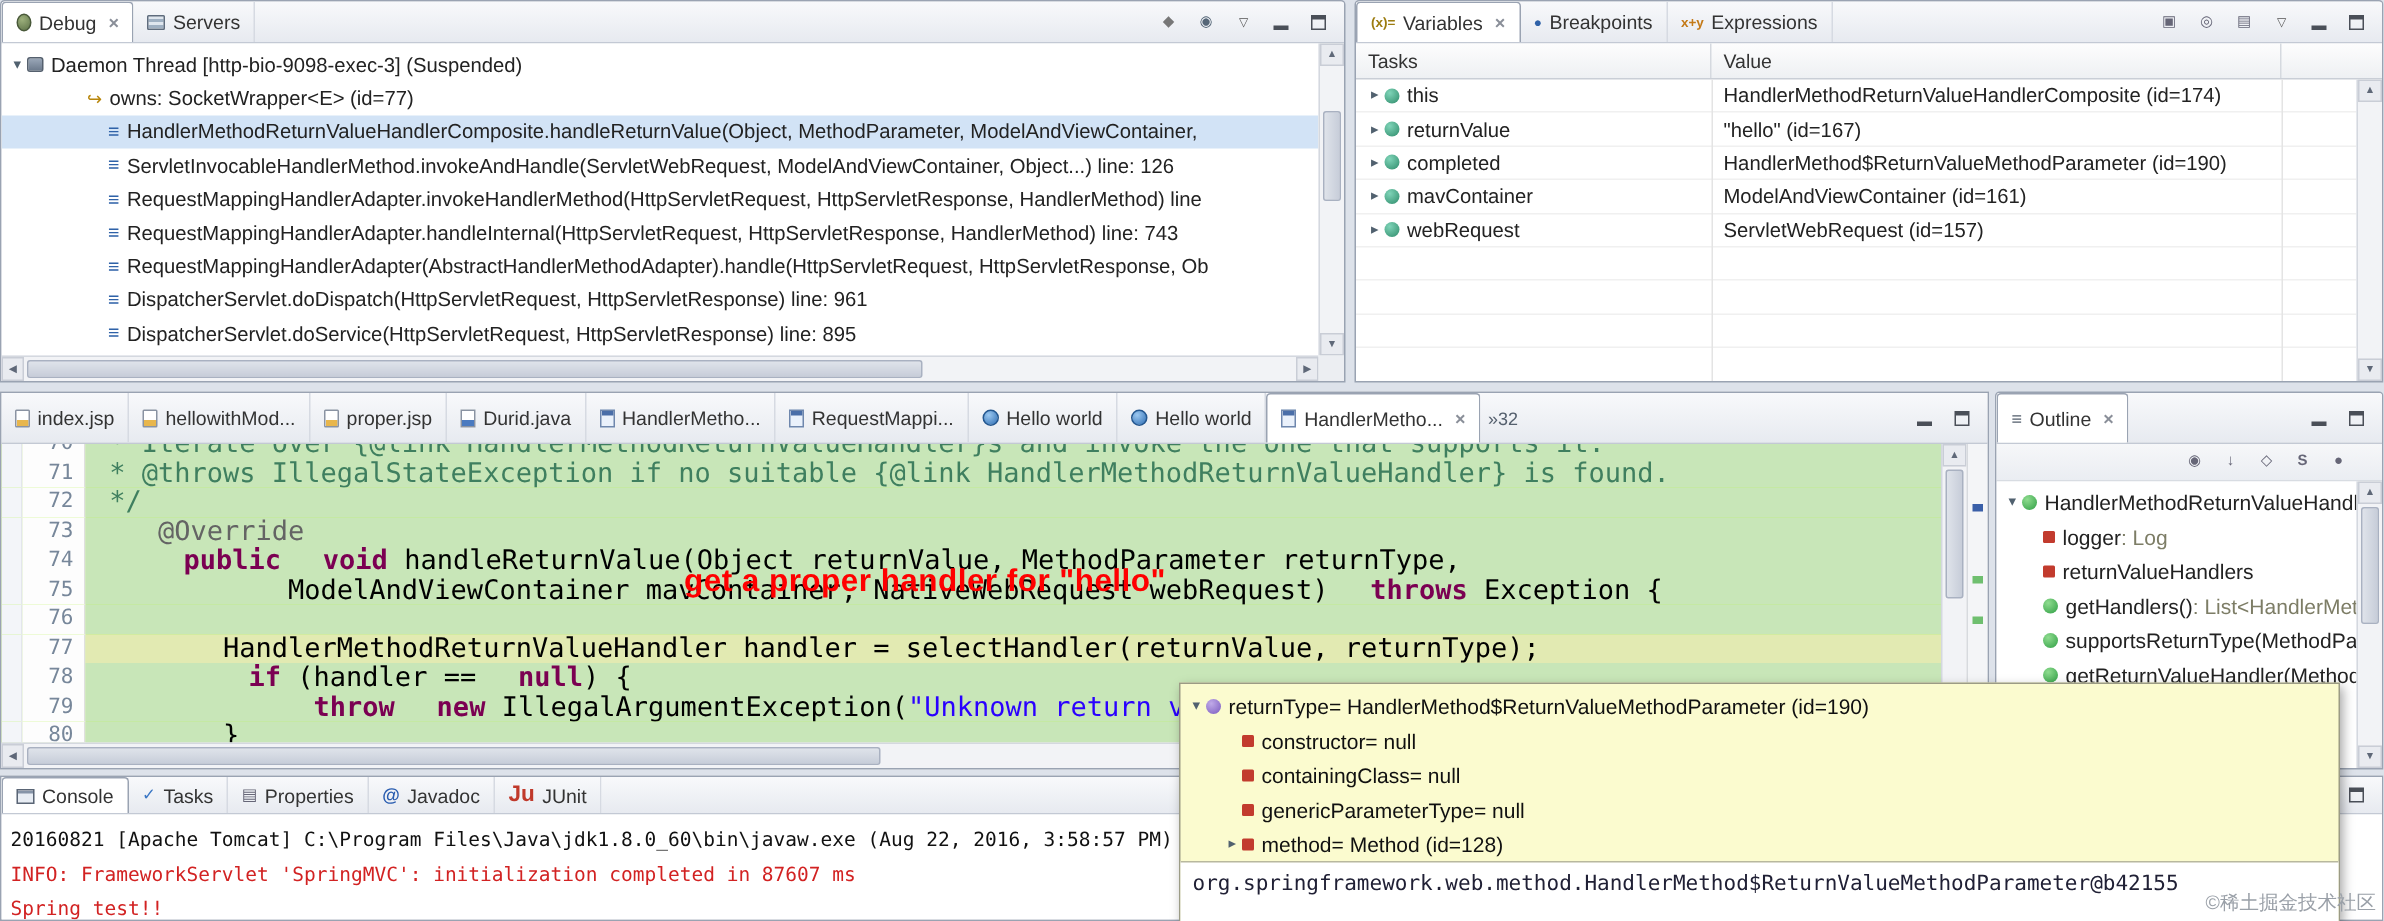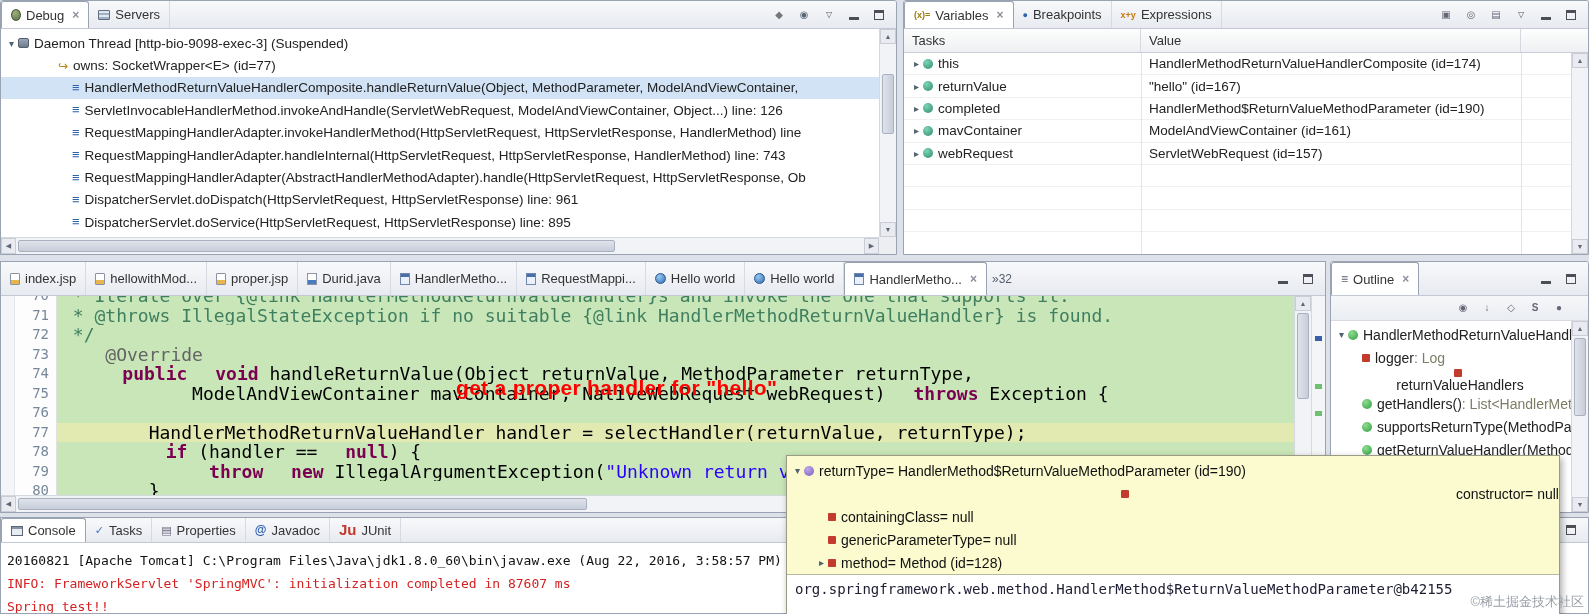--- a/index.html
+++ b/index.html
@@ -477,21 +477,21 @@
           <span class="exp">▾</span>
           <span class="ic i-class-green-icon"></span>
           <span>HandlerMethodReturnValueHandlerComposite</span>
         </div>
         <div class="orow" style="padding-left: 18px;">
           <span class="exp"></span>
           <span class="ic i-field-private-icon"></span>
           <span>logger</span>
           <span class="otype"> : Log</span>
         </div>
-        <div class="orow" style="padding-left: 18px; flex-direction: column;">
+        <div class="orow" style="padding-left: 18px;">
           <span class="exp"></span>
           <span class="ic i-field-private-icon"></span>
           <span>returnValueHandlers</span>
         </div>
         <div class="orow" style="padding-left: 18px;">
           <span class="exp"></span>
           <span class="ic i-method-public-icon"></span>
           <span>getHandlers()</span>
           <span class="otype"> : List&lt;HandlerMethodReturnValueHandler&gt;</span>
         </div>
@@ -554,21 +554,21 @@
       </div>
   </section>
 
   <div id="popup">
     <div id="popup-rows">
         <div class="prow" style="padding-left: 4px;">
           <span class="exp">▾</span>
           <span class="ic i-object-icon"></span>
           <span>returnType= HandlerMethod$ReturnValueMethodParameter  (id=190)</span>
         </div>
-        <div class="prow" style=" justify-content: space-between;">
+        <div class="prow" style="padding-left: 28px;">
           <span class="exp"></span>
           <span class="ic i-field-icon"></span>
           <span>constructor= null</span>
         </div>
         <div class="prow" style="padding-left: 28px;">
           <span class="exp"></span>
           <span class="ic i-field-icon"></span>
           <span>containingClass= null</span>
         </div>
         <div class="prow" style="padding-left: 28px;">

